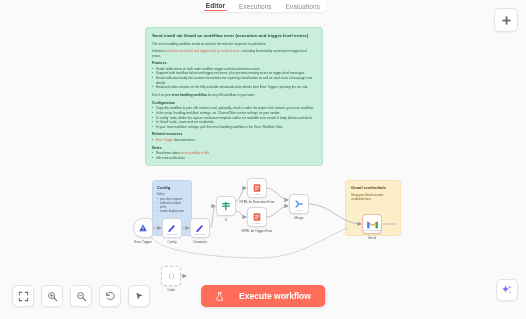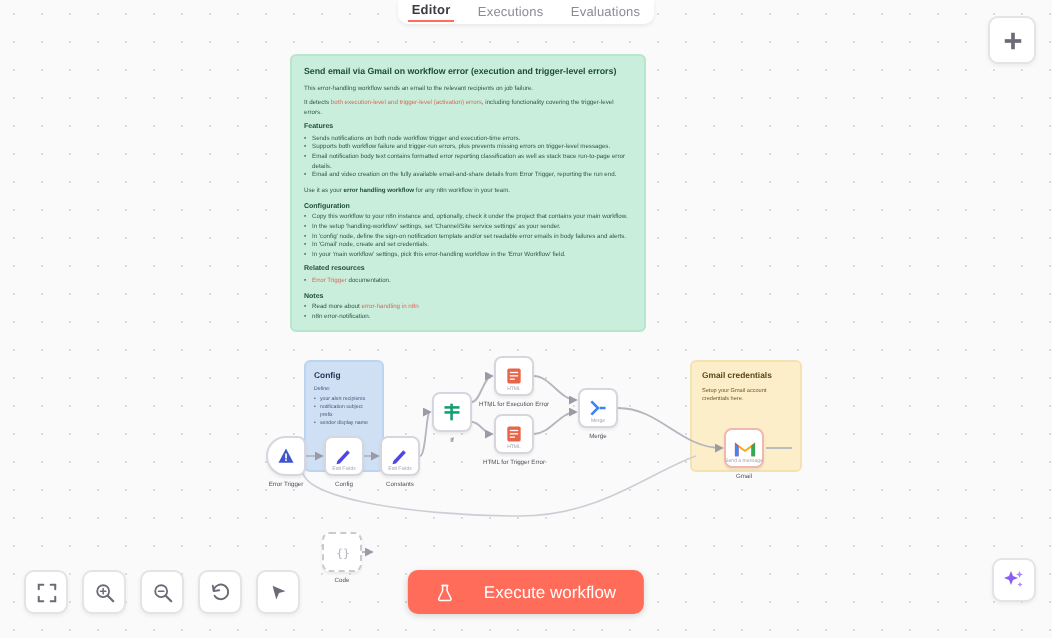--- a/index.html
+++ b/index.html
@@ -38,21 +38,21 @@
   #add-btn { position:absolute; top:8px; right:8px; width:24px; height:24px; z-index:40; }
   #ai-btn  { position:absolute; bottom:18px; right:8px; width:22px; height:22px; z-index:40; }
   
   #zoom-toolbar { position:absolute; left:12px; bottom:12px; display:flex; gap:7px; z-index:40; }
   #zoom-toolbar .sqbtn { width:22px; height:22px; }
   
   #execute-workflow {
     position:absolute; left:50%; transform:translateX(-50%); bottom:12px;
     background:#ff6d5a; color:#fff; border:none; border-radius:5px;
     height:22px; padding:0 14px; display:flex; align-items:center; gap:15px;
-    font-size:8.5px; font-weight:normal; cursor:pointer;
+    font-size:8.5px; font-weight:bold; cursor:pointer;
     box-shadow:0 1px 3px rgba(0,0,0,.14); z-index:40;
     font-family:"Liberation Sans", sans-serif;
   }
   
   .sticky { position:absolute; border-radius:3px; overflow:hidden; }
   #note-readme {
     left:145px; top:27px; width:178px; height:139px;
     background:#c9eedb; border:1px solid #b7e5cd;
   }
   #note-readme .pad { padding:5px 6px; }

